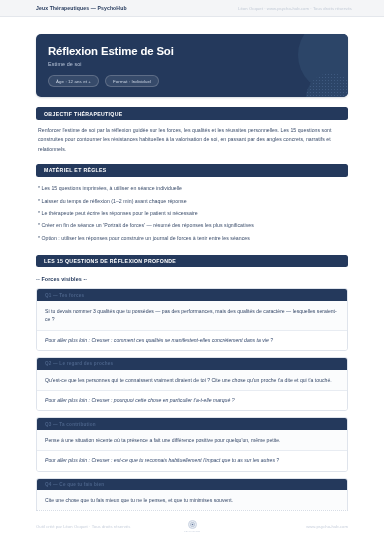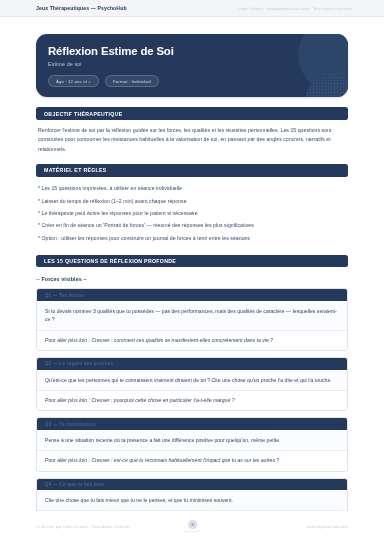--- a/index.html
+++ b/index.html
@@ -56,21 +56,21 @@
   .sheet {
     flex: 1 1 auto;
     padding: 17px 36px 0 36px;
     overflow: hidden;
   }
 
   
   .hero {
     position: relative;
     background: #24395c;
-    border-radius: 11px;
+    border-radius: 5px;
     padding: 11px 12px 10px 12px;
     overflow: hidden;
     box-shadow: 0 1px 2px rgba(30,48,80,.18);
   }
   .hero-deco-1 {
     position: absolute;
     right: -24px; top: -16px;
     width: 74px; height: 74px;
     border-radius: 50%;
     background: #2c4568;

